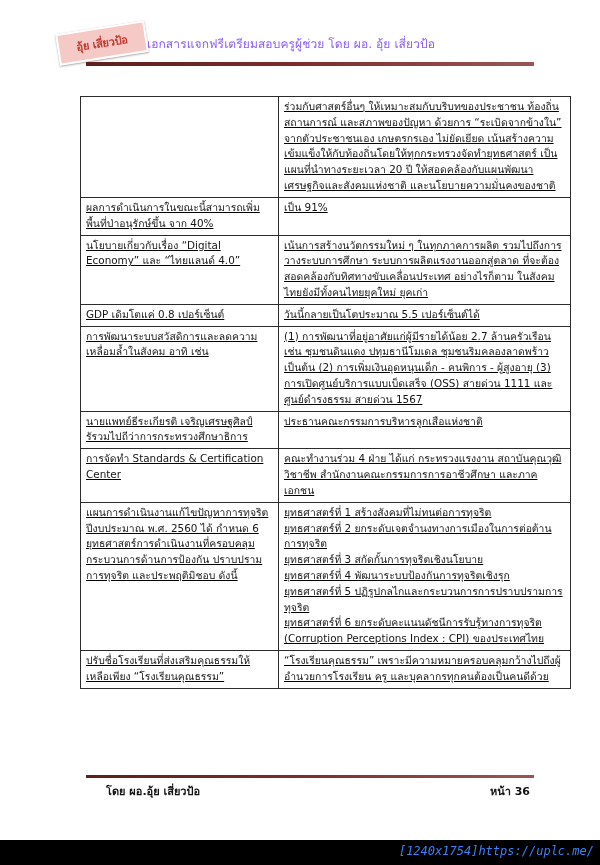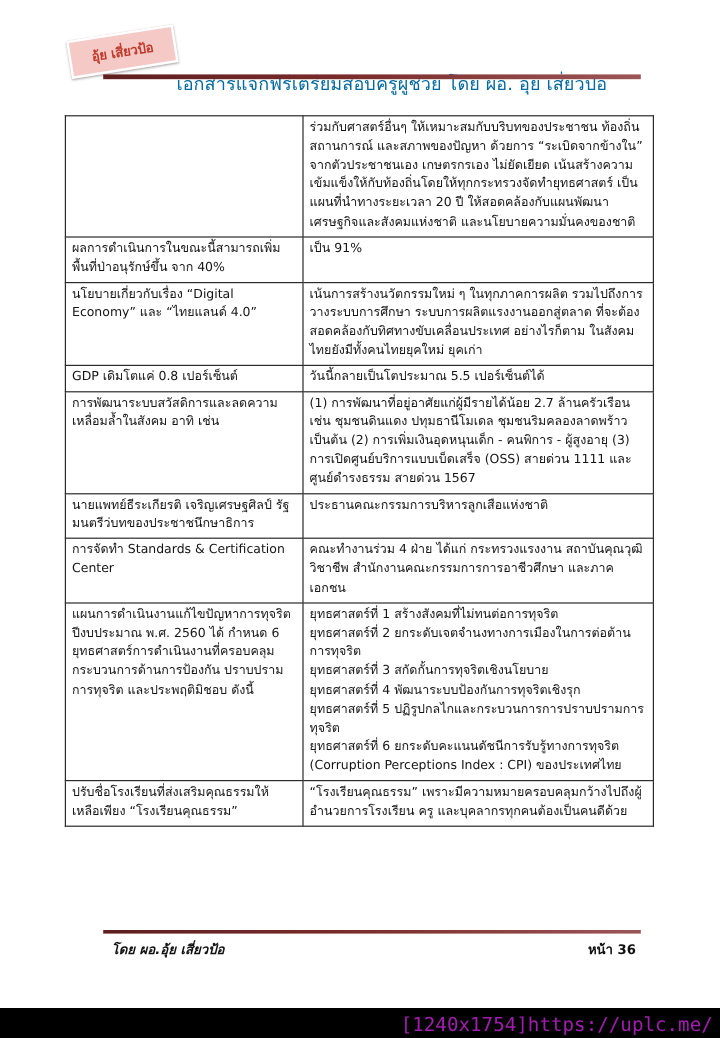--- a/index.html
+++ b/index.html
@@ -49,43 +49,43 @@
     font-size: 11px;
     font-weight: bold;
     letter-spacing: -0.2px;
     white-space: nowrap;
     line-height: 1;
   }
   .header-title {
     position: absolute;
     left: 147px;
     top: 34px;
-    font-size: 15px;
-    color: #0369a1;
+    font-size: 12px;
+    color: #8b5cf6;
     white-space: nowrap;
     letter-spacing: 0.1px;
-    margin-top: 24px;
   }
   .header-rule {
     position: absolute;
     left: 86px;
     top: 62px;
     width: 448px;
     height: 4px;
     background: linear-gradient(to right, #5e1f1f 0%, #7a2b2b 45%, #9c5555 100%);
   }
 
   
   .doc-table {
     position: absolute;
-    left: 54px;
+    left: 80px;
     top: 96px;
     width: 468px;
     border-collapse: collapse;
     table-layout: fixed;
+    text-decoration: underline;
   }
   .doc-table td {
     border: 1px solid #2b2b2b;
     vertical-align: top;
     padding: 2px 5px 3px 5px;
     font-size: 10.4px;
     line-height: 1.52;
     color: #151515;
     word-wrap: break-word;
   }
@@ -111,41 +111,42 @@
     display: flex;
     align-items: center;
     justify-content: space-between;
   }
   .footer-left, .footer-right {
     font-size: 11px;
     font-weight: bold;
     color: #111111;
     white-space: nowrap;
   }
-  .footer-left { margin-left: 27px; font-style: italic; }
+  .footer-left { margin-left: 40px; }
   .footer-right { margin-right: 4px; }
 
   
   .watermark-bar {
     position: absolute;
     left: 0;
     top: 840px;
     width: 600px;
     height: 25px;
     background: #000000;
   }
   .watermark-text {
     position: absolute;
     right: 6px;
     top: 844px;
     font-family: "DejaVu Sans Mono", "Liberation Mono", monospace;
-    font-size: 16px;
-    color: #a21caf;
+    font-size: 12px;
+    color: #3b82f6;
     letter-spacing: 0px;
     white-space: nowrap;
+    font-style: italic;
   }
 </style>
 </head>
 <body>
 
 <div class="page">
 
   <div class="header">
     <div class="logo-badge">
       <span class="logo-badge-text">อุ้ย เสี่ยวป้อ</span>
@@ -191,21 +192,21 @@
         <tr>
           <td class="col-left">
             <span class="cell-block">การพัฒนาระบบสวัสดิการและลดความเหลื่อมล้ำในสังคม อาทิ เช่น</span>
           </td>
           <td class="col-right">
             <span class="cell-block">(1) การพัฒนาที่อยู่อาศัยแก่ผู้มีรายได้น้อย 2.7 ล้านครัวเรือน เช่น ชุมชนดินแดง ปทุมธานีโมเดล ชุมชนริมคลองลาดพร้าว เป็นต้น (2) การเพิ่มเงินอุดหนุนเด็ก - คนพิการ - ผู้สูงอายุ (3) การเปิดศูนย์บริการแบบเบ็ดเสร็จ (OSS) สายด่วน 1111 และศูนย์ดำรงธรรม สายด่วน 1567</span>
           </td>
         </tr>
         <tr>
           <td class="col-left">
-            <span class="cell-block">นายแพทย์ธีระเกียรติ  เจริญเศรษฐศิลป์ รัฐมนตรีว่บทของประชาชนึกษาธิการ</span>
+            <span class="cell-block">นายแพทย์ธีระเกียรติ  เจริญเศรษฐศิลป์ รัรวมไปถีว่าการกระทรวงศึกษาธิการ</span>
           </td>
           <td class="col-right">
             <span class="cell-block">ประธานคณะกรรมการบริหารลูกเสือแห่งชาติ</span>
           </td>
         </tr>
         <tr>
           <td class="col-left">
             <span class="cell-block">การจัดทำ Standards &amp; Certification Center</span>
           </td>
           <td class="col-right">

